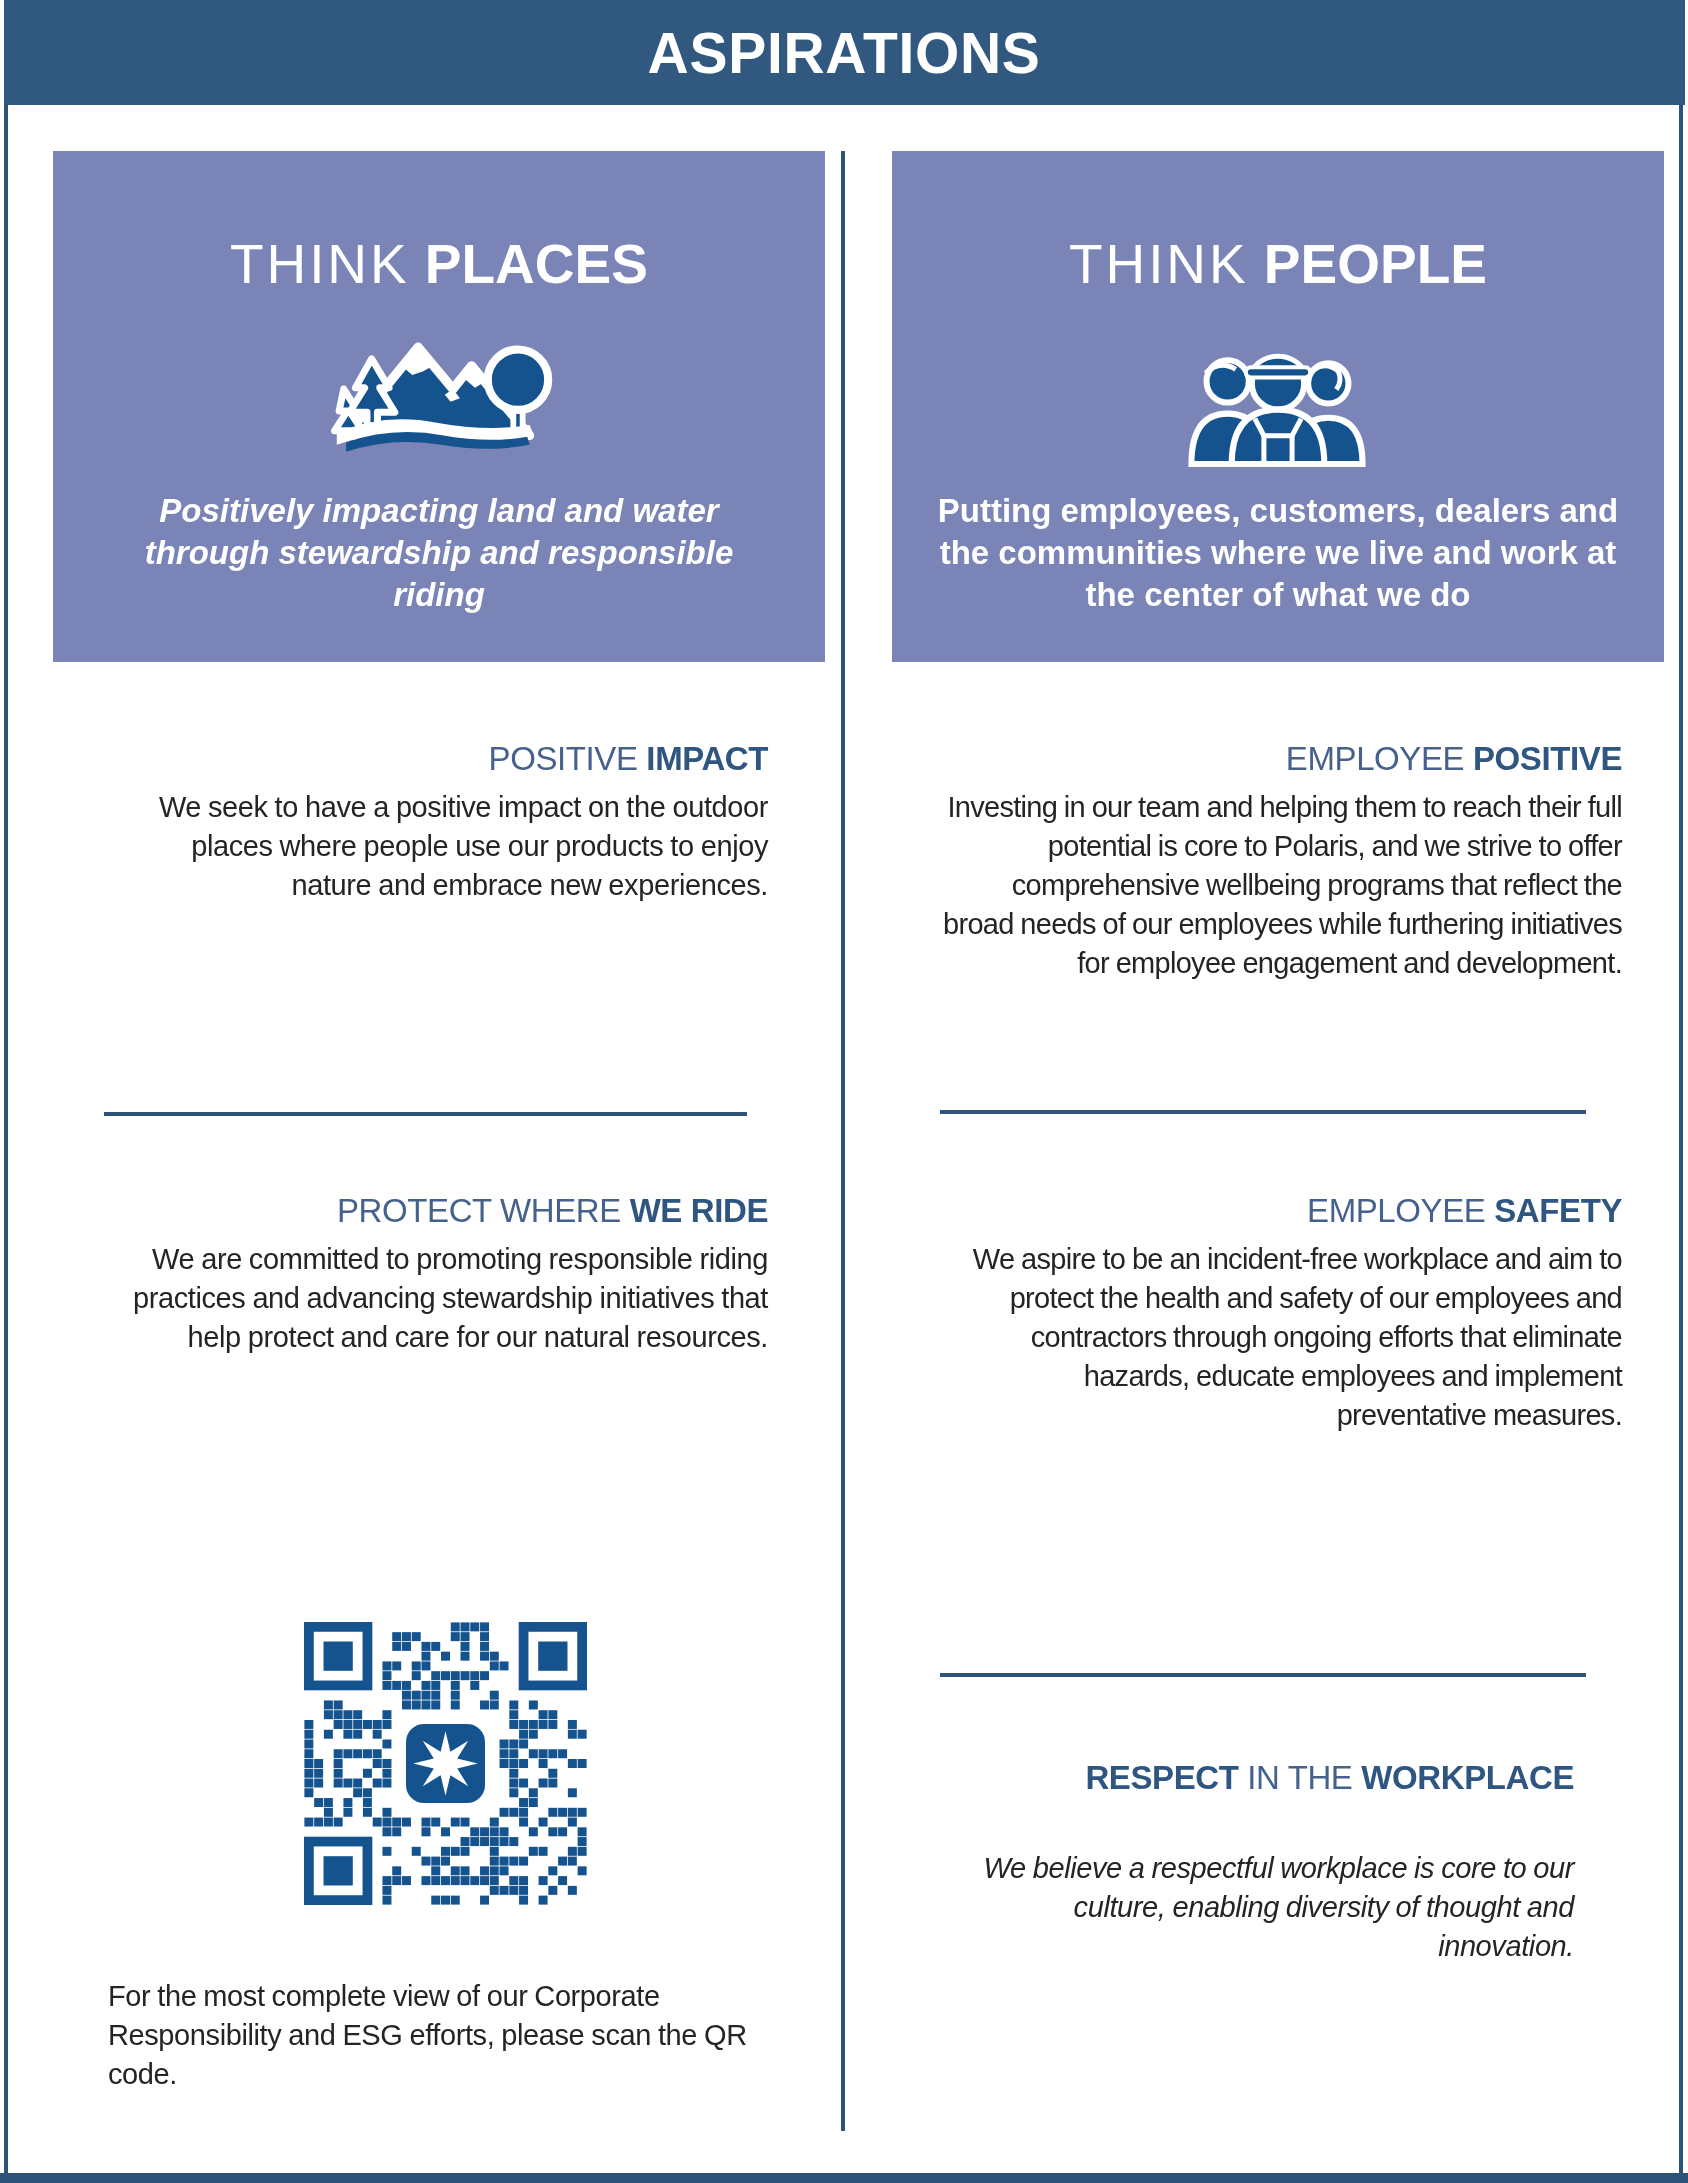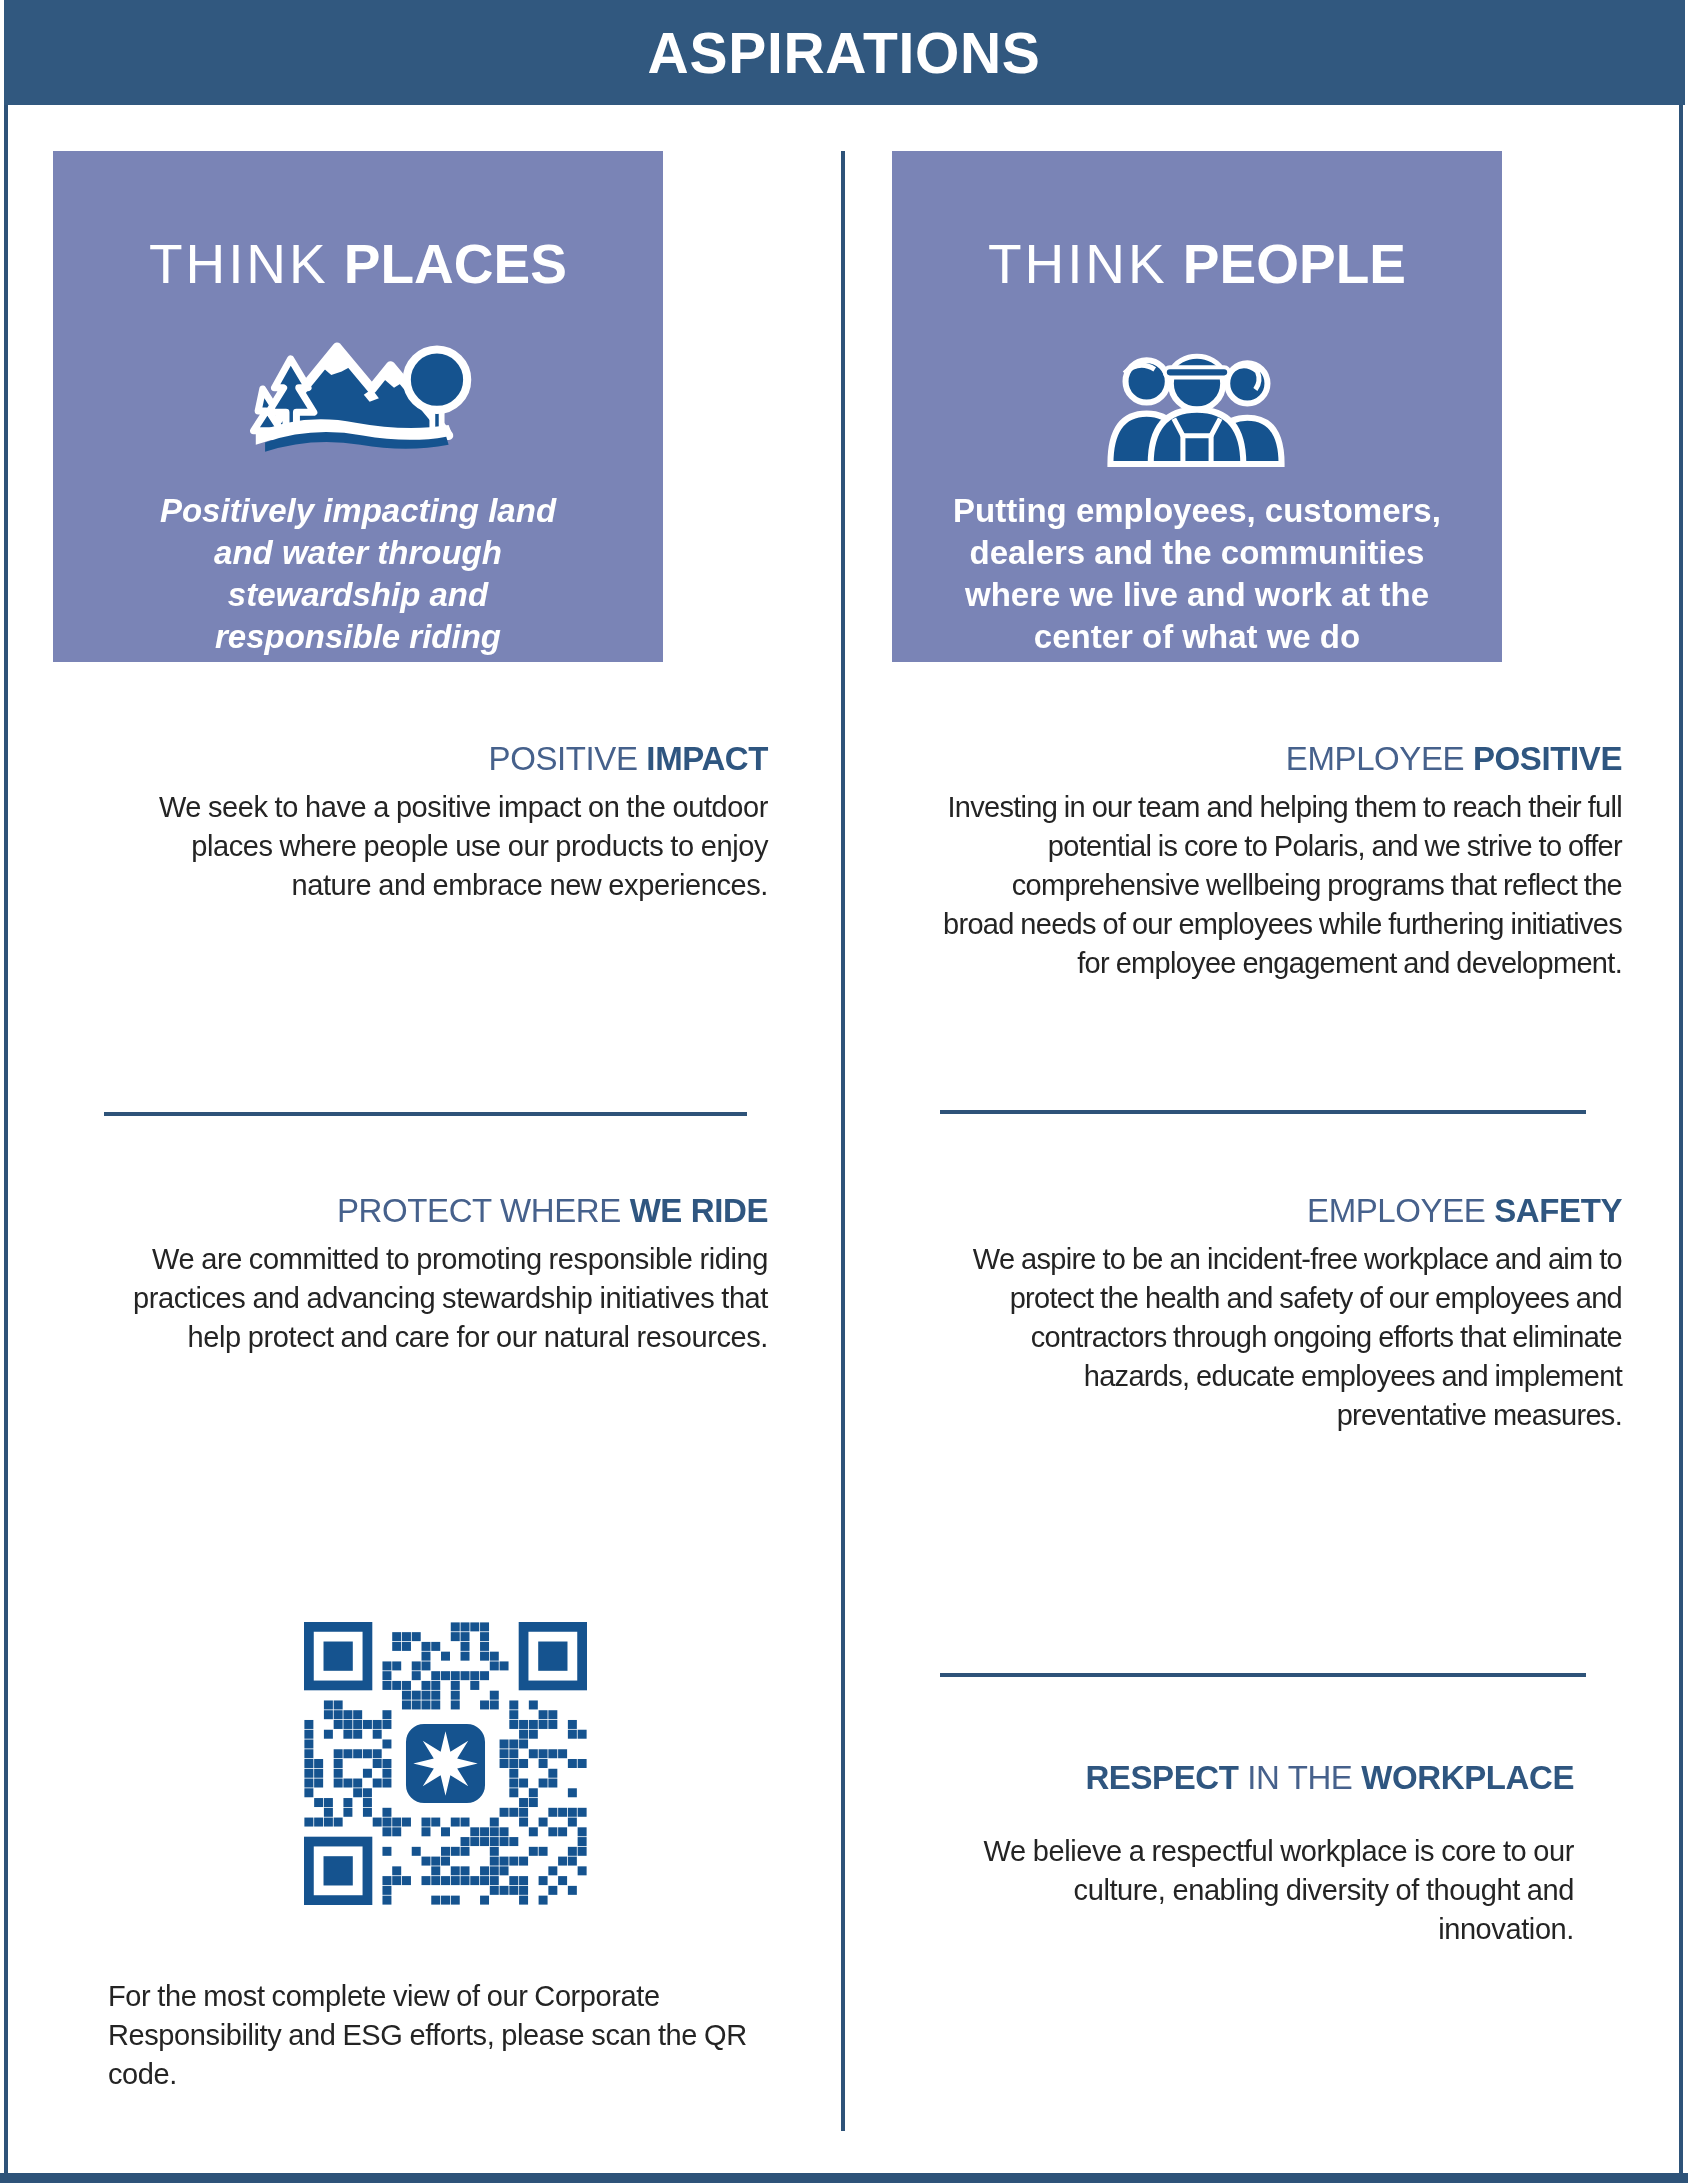--- a/index.html
+++ b/index.html
@@ -13,21 +13,21 @@
   .border-left{position:absolute;left:3.6px;top:105px;width:4.3px;height:2069px;background:#2E5379;}
   .border-right{position:absolute;left:1679px;top:105px;width:4.3px;height:2069px;background:#2E5379;}
   .border-bottom{position:absolute;left:0;bottom:0;width:1688px;height:10px;background:#2E5379;}
   .vdivider{position:absolute;left:841px;top:151px;width:3.6px;height:1980px;background:#2E5379;}
   .hdiv{position:absolute;height:4.3px;background:#2E5379;border:none;margin:0;}
   .hdiv-left{left:104px;top:1112px;width:643px;}
   .hdiv-right1{left:940px;top:1110px;width:646px;}
   .hdiv-right2{left:940px;top:1673px;width:646px;}
 
   
-  .banner{position:absolute;top:151px;width:610px;height:511px;background:#7A84B6;
+  .banner{position:absolute;top:151px;width:772px;height:511px;background:#7A84B6;
           text-align:center;box-sizing:border-box;padding-top:85px;}
   .banner-places{left:53px;}
   .banner-people{left:892px;}
   .banner-title{color:#ffffff;font-size:55px;line-height:57px;white-space:nowrap;}
   .t-light{font-weight:400;letter-spacing:2.9px;}
   .t-bold{font-weight:700;letter-spacing:0px;}
   .banner-icon{margin:24.4px auto 0 auto;width:316px;height:151px;}
   .banner-icon svg{width:100%;height:100%;display:block;}
   .banner-caption{color:#ffffff;font-weight:700;font-size:33px;line-height:42px;margin:21.5px 0 0 0;}
   .banner-places .banner-caption{padding:0 85px;font-style:italic;}
@@ -39,21 +39,21 @@
   .hl{font-weight:400;color:#46618C;}
   .hb{font-weight:700;color:#2F5680;}
   .sec p{margin:10px 0 0 0;font-size:29px;line-height:39px;color:#242424;
          letter-spacing:-0.4px;word-spacing:-0.7px;}
   .sec-pi{left:108px;top:740px;width:660px;}
   .sec-pr{left:108px;top:1192px;width:660px;}
   .sec-ew{left:941px;top:740px;width:681px;}
   .sec-es{left:941px;top:1192px;width:681px;}
   .sec-ew p,.sec-es p{font-size:29px;letter-spacing:-0.7px;}
   .sec-rw{left:957px;top:1759px;width:617px;}
-  .sec-rw p{margin-top:35px;}
+  .sec-rw p{margin-top:52px;font-style:italic;}
 
   
   .qr-wrap{position:absolute;left:304px;top:1622px;width:283px;height:283px;background:#ffffff;}
   .qr-wrap svg{width:100%;height:100%;display:block;}
   .qr-note{position:absolute;left:108px;top:1977px;width:671px;margin:0;
            font-size:29px;line-height:39px;color:#242424;letter-spacing:-0.4px;word-spacing:-0.7px;}
 </style>
 </head>
 <body>
 

